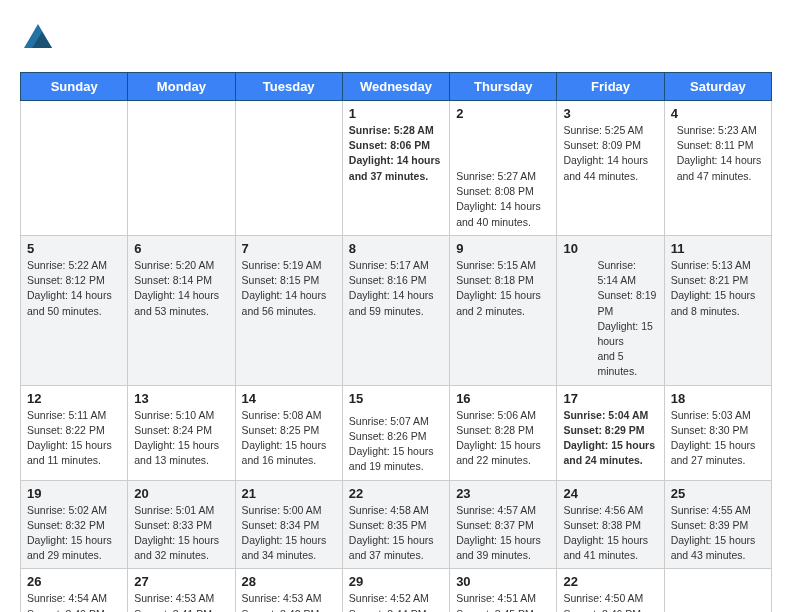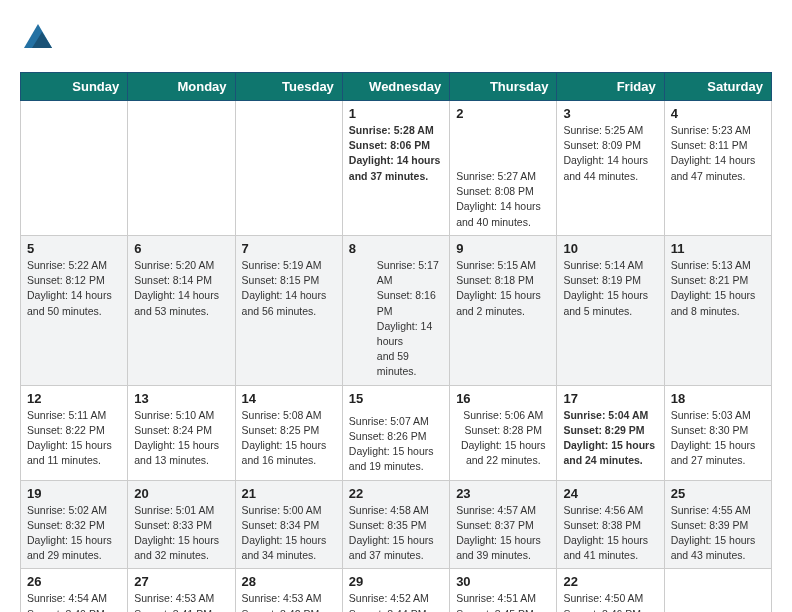--- a/index.html
+++ b/index.html
@@ -50,25 +50,25 @@
     }
     .location {
       font-size: 16px;
       color: #444;
     }
     .calendar {
       width: 100%;
       border-collapse: collapse;
     }
     .calendar th {
-      background: #0f766e;
+      background: #3b82f6;
       color: #fff;
       font-size: 13px;
       padding: 6px 8px;
-      text-align: right;
+      text-align: center;
       border: 1px solid #1a5276;
     }
     .calendar td {
       vertical-align: top;
       border: 1px solid #ccc;
       padding: 5px 6px;
       width: calc(100% / 7);
       background: #fff;
       min-height: 80px;
     }
@@ -143,21 +143,21 @@
         </td>
         <td>
           <div class="day-num">3</div>
           <div class="day-info" style="white-space: pre-line;">Sunrise: 5:25 AM
 Sunset: 8:09 PM
 Daylight: 14 hours
 and 44 minutes.</div>
         </td>
         <td>
           <div class="day-num">4</div>
-          <div class="day-info" style="white-space: pre-line;">Sunrise: 5:23 AM
+          <div class="day-info" style="white-space: pre-line; margin-left: 6px;">Sunrise: 5:23 AM
 Sunset: 8:11 PM
 Daylight: 14 hours
 and 47 minutes.</div>
         </td>
       </tr>
       <tr>
         <td>
           <div class="day-num">5</div>
           <div class="day-info" style="white-space: pre-line;">Sunrise: 5:22 AM
 Sunset: 8:12 PM
@@ -173,35 +173,35 @@
         </td>
         <td>
           <div class="day-num">7</div>
           <div class="day-info" style="white-space: pre-line;">Sunrise: 5:19 AM
 Sunset: 8:15 PM
 Daylight: 14 hours
 and 56 minutes.</div>
         </td>
         <td>
           <div class="day-num">8</div>
-          <div class="day-info" style="white-space: pre-line; margin-left: 28px;">Sunrise: 5:17 AM
+          <div class="day-info" style="white-space: pre-line;">Sunrise: 5:17 AM
 Sunset: 8:16 PM
 Daylight: 14 hours
 and 59 minutes.</div>
         </td>
         <td>
           <div class="day-num">9</div>
           <div class="day-info" style="white-space: pre-line;">Sunrise: 5:15 AM
 Sunset: 8:18 PM
 Daylight: 15 hours
 and 2 minutes.</div>
         </td>
         <td>
           <div class="day-num">10</div>
-          <div class="day-info" style="white-space: pre-line;">Sunrise: 5:14 AM
+          <div class="day-info" style="white-space: pre-line; margin-left: 34px;">Sunrise: 5:14 AM
 Sunset: 8:19 PM
 Daylight: 15 hours
 and 5 minutes.</div>
         </td>
         <td>
           <div class="day-num">11</div>
           <div class="day-info" style="white-space: pre-line;">Sunrise: 5:13 AM
 Sunset: 8:21 PM
 Daylight: 15 hours
 and 8 minutes.</div>
@@ -231,21 +231,21 @@
         </td>
         <td>
           <div class="day-num">15</div>
           <div class="day-info" style="white-space: pre-line; margin-top: 8px;">Sunrise: 5:07 AM
 Sunset: 8:26 PM
 Daylight: 15 hours
 and 19 minutes.</div>
         </td>
         <td>
           <div class="day-num">16</div>
-          <div class="day-info" style="white-space: pre-line; text-align: center;">Sunrise: 5:06 AM
+          <div class="day-info" style="white-space: pre-line;">Sunrise: 5:06 AM
 Sunset: 8:28 PM
 Daylight: 15 hours
 and 22 minutes.</div>
         </td>
         <td>
           <div class="day-num">17</div>
           <div class="day-info" style="white-space: pre-line; font-weight: bold;">Sunrise: 5:04 AM
 Sunset: 8:29 PM
 Daylight: 15 hours
 and 24 minutes.</div>

